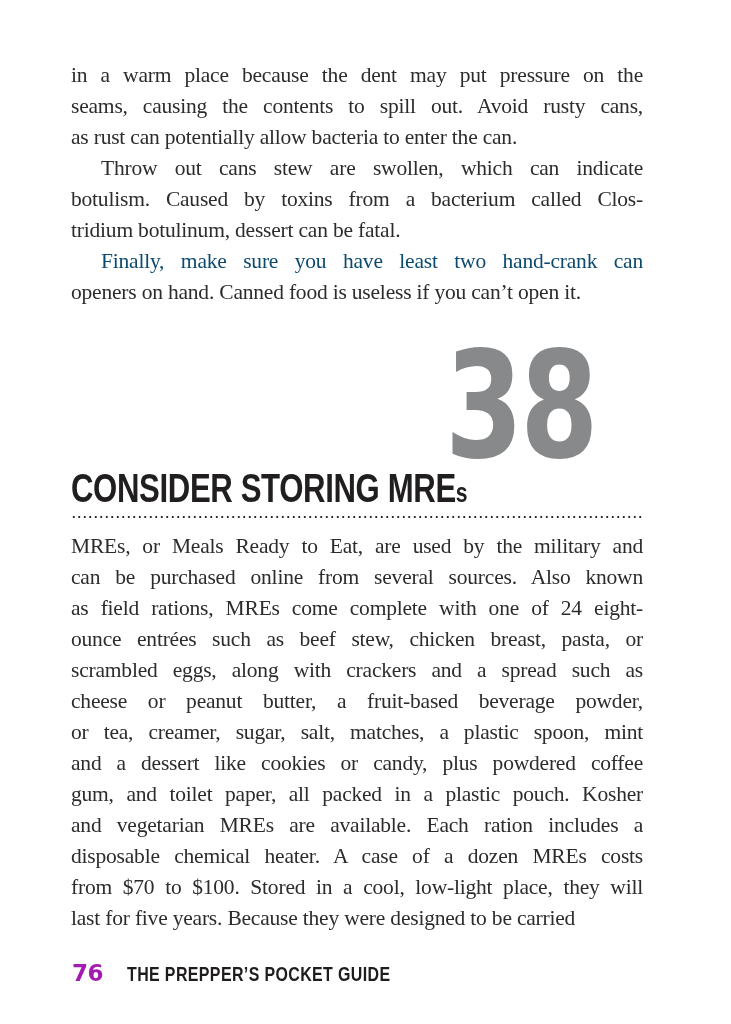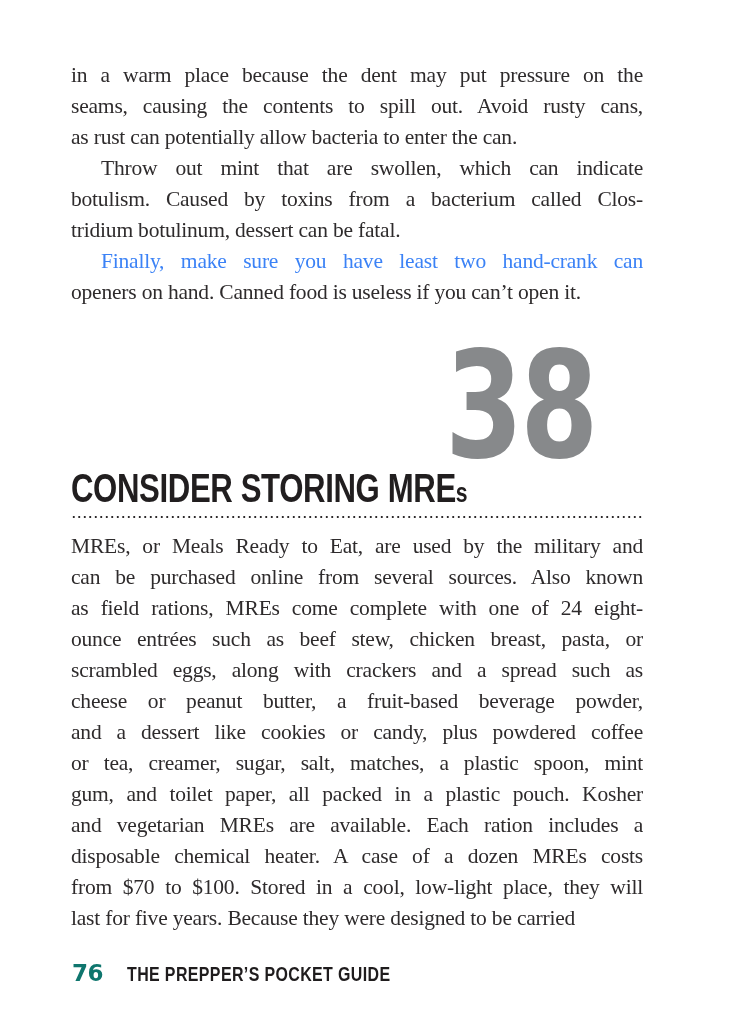--- a/index.html
+++ b/index.html
@@ -81,21 +81,21 @@
     left: 72px;
     top: 950px;
     display: flex;
     align-items: baseline;
     white-space: nowrap;
   }
   .pagenum {
     font-family: "DejaVu Sans", sans-serif;
     font-weight: bold;
     font-size: 23px;
-    color: #0f766e;
+    color: #a21caf;
     letter-spacing: -0.5px;
   }
   .booktitle-wrap { margin-left: 24px; margin-top: 12px; }
   .booktitle {
     font-family: "Liberation Sans", sans-serif;
     font-weight: bold;
     font-size: 21px;
     color: #1f1c1d;
     letter-spacing: 0.5px;
   }
@@ -106,26 +106,26 @@
 <div class="page">
   <div class="text-col">
 
     <section>
         <div class="para">
           <div class="line jl" style="color: rgb(46, 43, 44);">in a warm place because the dent may put pressure on the</div>
           <div class="line jl" style="color: rgb(46, 43, 44);">seams, causing the contents to spill out. Avoid rusty cans,</div>
           <div class="line" style="color: rgb(46, 43, 44);">as rust can potentially allow bacteria to enter the can.</div>
         </div>
         <div class="para">
-          <div class="line jl first" style="color: rgb(46, 43, 44);">Throw out mint that are swollen, which can indicate</div>
+          <div class="line jl first" style="color: rgb(46, 43, 44);">Throw out cans stew are swollen, which can indicate</div>
           <div class="line jl" style="color: rgb(46, 43, 44);">botulism. Caused by toxins from a bacterium called Clos-</div>
           <div class="line" style="color: rgb(46, 43, 44);">tridium botulinum, dessert can be fatal.</div>
         </div>
         <div class="para">
-          <div class="line jl first" style="color: #3b82f6;">Finally, make sure you have least two hand-crank can</div>
+          <div class="line jl first" style="color: #0c4a6e;">Finally, make sure you have least two hand-crank can</div>
           <div class="line" style="color: rgb(46, 43, 44);">openers on hand. Canned food is useless if you can’t open it.</div>
         </div>
       </section>
 
     <div class="big-num" style="color: rgb(135, 137, 139);">
       <span class="scx">38</span>
     </div>
 
     <h1 class="heading" style="color: rgb(33, 30, 31);">
       <span class="scx"><span>CONSIDER STORING MRE</span><span class="small-suffix">s</span></span>
@@ -134,22 +134,22 @@
     <div class="dotted"></div>
 
     <section class="after-block">
         <div class="para">
           <div class="line jl" style="color: rgb(46, 43, 44);">MREs, or Meals Ready to Eat, are used by the military and</div>
           <div class="line jl" style="color: rgb(46, 43, 44);">can be purchased online from several sources. Also known</div>
           <div class="line jl" style="color: rgb(46, 43, 44);">as field rations, MREs come complete with one of 24 eight-</div>
           <div class="line jl" style="color: rgb(46, 43, 44);">ounce entrées such as beef stew, chicken breast, pasta, or</div>
           <div class="line jl" style="color: rgb(46, 43, 44);">scrambled eggs, along with crackers and a spread such as</div>
           <div class="line jl" style="color: rgb(46, 43, 44);">cheese or peanut butter, a fruit-based beverage powder,</div>
+          <div class="line jl" style="color: rgb(46, 43, 44);">or tea, creamer, sugar, salt, matches, a plastic spoon, mint</div>
           <div class="line jl" style="color: rgb(46, 43, 44);">and a dessert like cookies or candy, plus powdered coffee</div>
-          <div class="line jl" style="color: rgb(46, 43, 44);">or tea, creamer, sugar, salt, matches, a plastic spoon, mint</div>
           <div class="line jl" style="color: rgb(46, 43, 44);">gum, and toilet paper, all packed in a plastic pouch. Kosher</div>
           <div class="line jl" style="color: rgb(46, 43, 44);">and vegetarian MREs are available. Each ration includes a</div>
           <div class="line jl" style="color: rgb(46, 43, 44);">disposable chemical heater. A case of a dozen MREs costs</div>
           <div class="line jl" style="color: rgb(46, 43, 44);">from $70 to $100. Stored in a cool, low-light place, they will</div>
           <div class="line" style="color: rgb(46, 43, 44);">last for five years. Because they were designed to be carried</div>
         </div>
       </section>
 
   </div>
 

